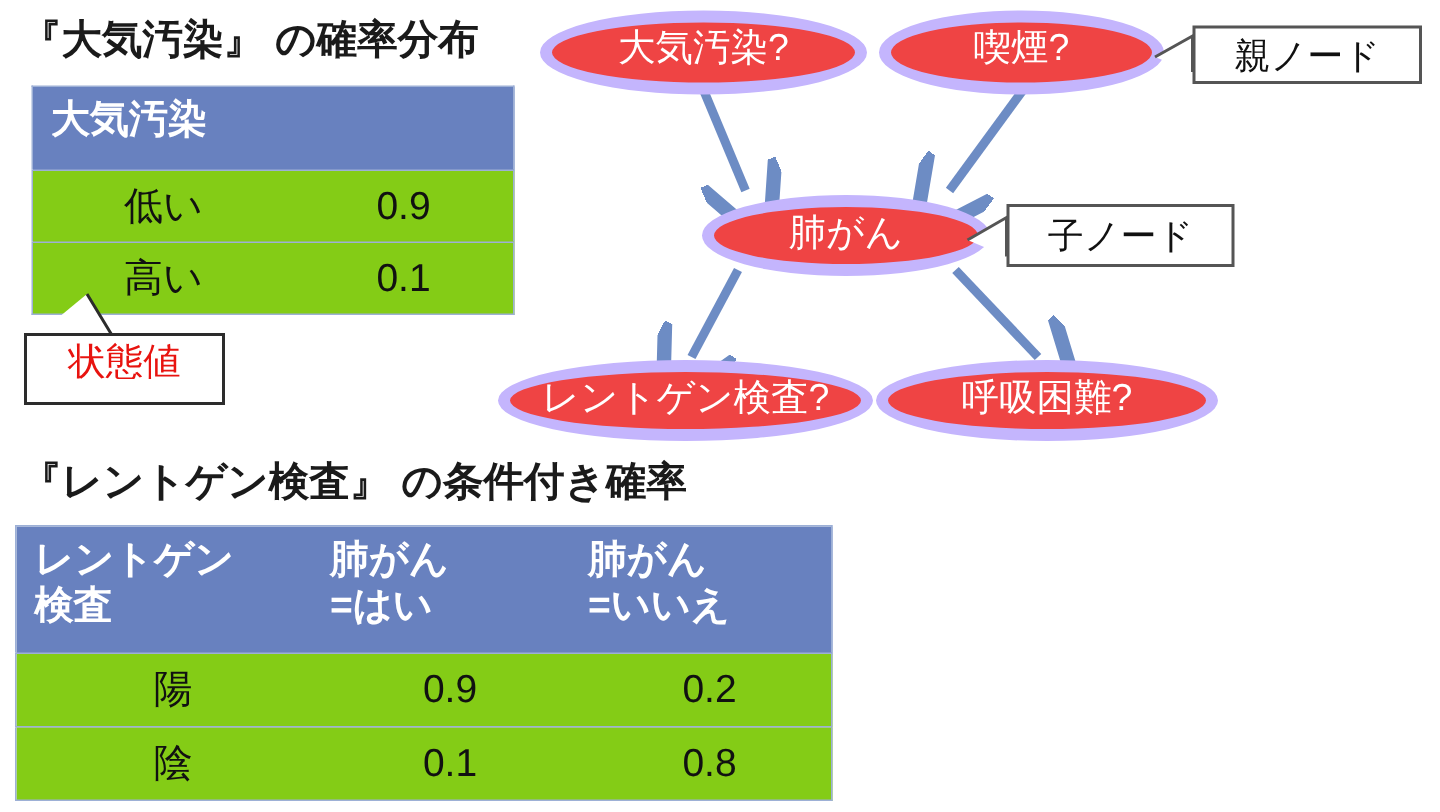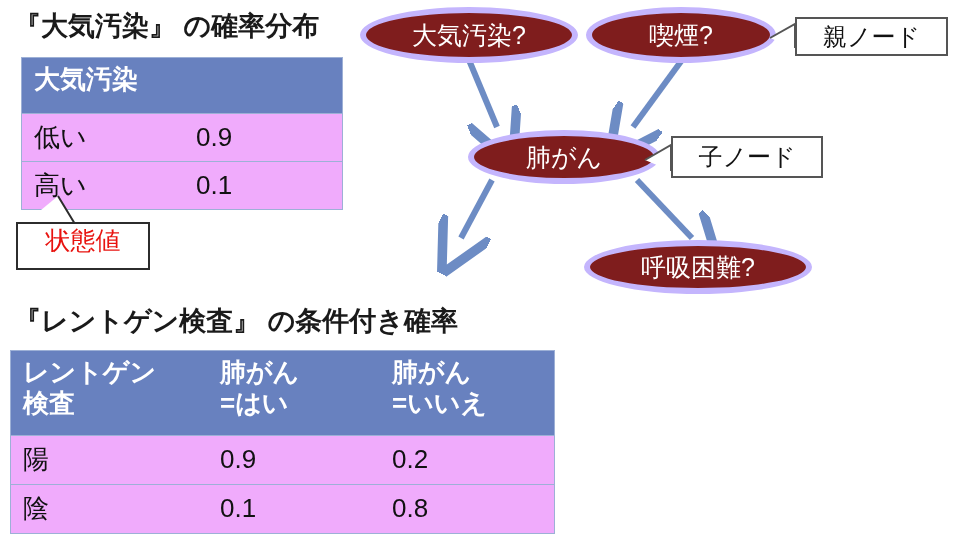--- a/index.html
+++ b/index.html
@@ -42,25 +42,25 @@
     color: #ffffff;
     font-weight: bold;
     font-size: 26px;
     text-align: left;
     padding: 6px 0 6px 12px;
     line-height: 1.18;
     vertical-align: top;
     border: none;
   }
   .cpt-table td {
-    background: #f0abfc;
+    background: #84cc16;
     color: #111111;
     font-size: 26px;
     font-weight: normal;
-    text-align: left;
+    text-align: center;
     padding: 5px 0 5px 12px;
     line-height: 1.2;
     border-top: 1px solid #9db0d6;
     vertical-align: middle;
   }
 
   
   #table-air { left: 21px; top: 57px; width: 296px; padding-left: 19px; }
   #table-air th { height: 43px; }
   #table-air td { height: 37px; }
@@ -104,27 +104,27 @@
   
   #graph {
     position: absolute;
     left: 0;
     top: 0;
     width: 960px;
     height: 541px;
   }
   .node {
     position: absolute;
-    background: #7f1d1d;
-    border: 6px solid #c4b5fd;
+    background: #ef4444;
+    border: 8px solid #c4b5fd;
     border-radius: 50%;
     color: #ffffff;
     font-size: 25px;
     display: flex;
-    align-items: center;
+    align-items: flex-start;
     justify-content: center;
     box-sizing: border-box;
     white-space: nowrap;
     z-index: 3;
   }
   #node-pollution { left: 360px; top: 7px;   width: 218px; height: 56px; }
   #node-smoking   { left: 586px; top: 7px;   width: 190px; height: 56px; }
   #node-cancer    { left: 468px; top: 130px; width: 192px; height: 54px; }
   #node-xray      { left: 332px; top: 240px; width: 250px; height: 54px; }
   #node-dyspnea   { left: 584px; top: 240px; width: 228px; height: 54px; }
@@ -250,20 +250,23 @@
     </div>
 
     <div class="node" id="node-smoking">
       <span>喫煙?</span>
     </div>
 
     <div class="node" id="node-cancer">
       <span>肺がん</span>
     </div>
 
+    <div class="node" id="node-xray">
+      <span>レントゲン検査?</span>
+    </div>
 
     <div class="node" id="node-dyspnea">
       <span>呼吸困難?</span>
     </div>
 
     <svg id="leaders" viewBox="0 0 960 541">
       <polyline points="770,38 795,24 795,48" fill="#ffffff" stroke="#555555" stroke-width="2"></polyline>
       <polyline points="645,160 671,145 671,171" fill="#ffffff" stroke="#555555" stroke-width="2"></polyline>
     </svg>
 

